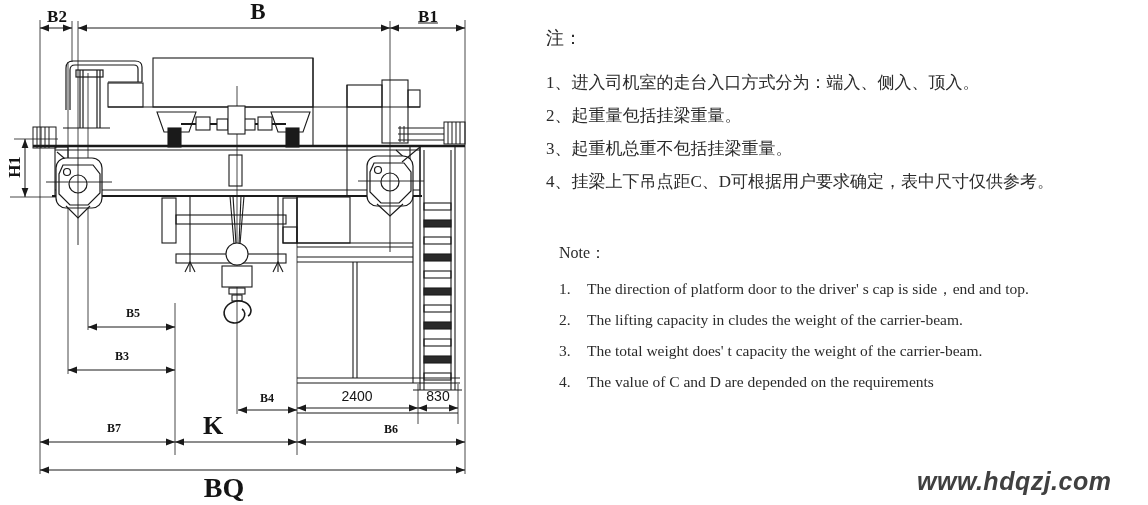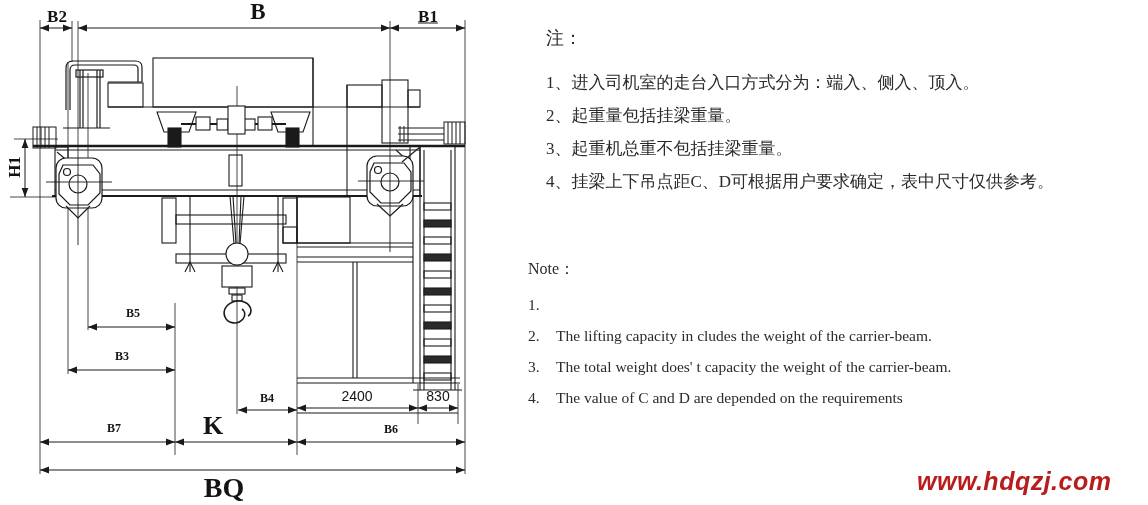--- a/index.html
+++ b/index.html
@@ -19,22 +19,22 @@
   .dim.md{font-size:12px;}
   .dim.num{font-family:"Liberation Sans", sans-serif;font-weight:400;font-size:14px;}
   .dim.rot{transform:translate(-50%,-50%) rotate(-90deg);}
   .notes-cn{
     position:absolute;left:546px;top:27px;width:602px;
     font-family:"Liberation Serif", serif;font-size:17px;color:#2b2b2b;
   }
   .notes-cn .cn-title{font-size:18px;line-height:22px;margin-bottom:24px;}
   .notes-cn .cn-item{line-height:20px;margin-bottom:13px;white-space:nowrap;}
   .notes-en{
-    position:absolute;left:528px;top:243px;width:590px;
-    font-family:"Liberation Serif", serif;font-size:15.5px;color:#2b2b2b;margin-top:16px;
+    position:absolute;left:559px;top:243px;width:590px;
+    font-family:"Liberation Serif", serif;font-size:15.5px;color:#2b2b2b;
   }
   .notes-en .en-title{font-size:16px;line-height:20px;margin-bottom:16px;}
   .en-item{display:flex;line-height:19px;margin-bottom:12px;white-space:nowrap;}
   .en-item .n{width:28px;flex:0 0 28px;}
   .watermark{
     position:absolute;left:917px;top:467px;
     font-family:"Liberation Sans", sans-serif;font-weight:700;font-style:italic;
     font-size:25px;letter-spacing:0.5px;color:#1E32E6;white-space:nowrap;
   }
 </style>
@@ -245,30 +245,31 @@
     <div class="cn-item">1、进入司机室的走台入口方式分为：端入、侧入、顶入。</div>
     <div class="cn-item">2、起重量包括挂梁重量。</div>
     <div class="cn-item">3、起重机总重不包括挂梁重量。</div>
     <div class="cn-item">4、挂梁上下吊点距C、D可根据用户要求确定，表中尺寸仅供参考。</div>
   </div>
 
   <div class="notes-en">
     <div class="en-title">Note：</div>
     <div class="en-item">
       <span class="n">1.</span>
+      <span>The direction of platform door to the driver' s cap is side，end and top.</span>
     </div>
     <div class="en-item">
       <span class="n">2.</span>
       <span>The lifting capacity in cludes the weight of the carrier-beam.</span>
     </div>
     <div class="en-item">
       <span class="n">3.</span>
       <span>The total weight does' t capacity the weight of the carrier-beam.</span>
     </div>
     <div class="en-item">
       <span class="n">4.</span>
       <span>The value of C and D are depended on the requirements</span>
     </div>
   </div>
 
-  <div class="watermark" style="color: #b91c1c; text-align: center;">www.hdqzj.com</div>
+  <div class="watermark" style="color: #404040; text-align: center;">www.hdqzj.com</div>
 
 </div>
 
 </body></html>

